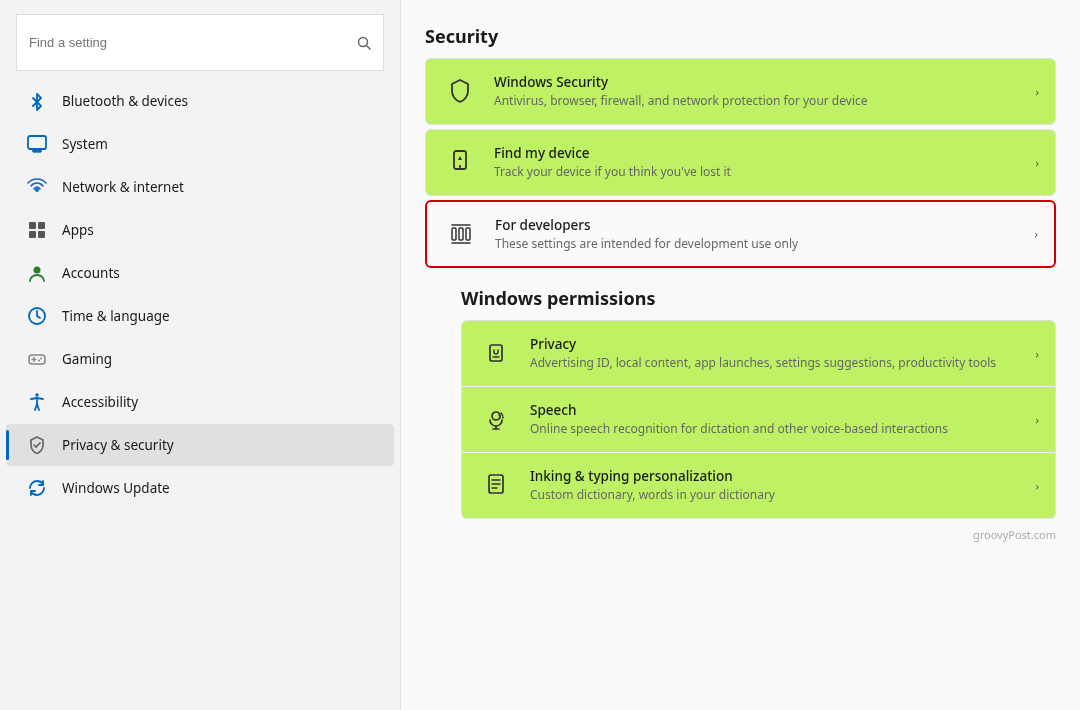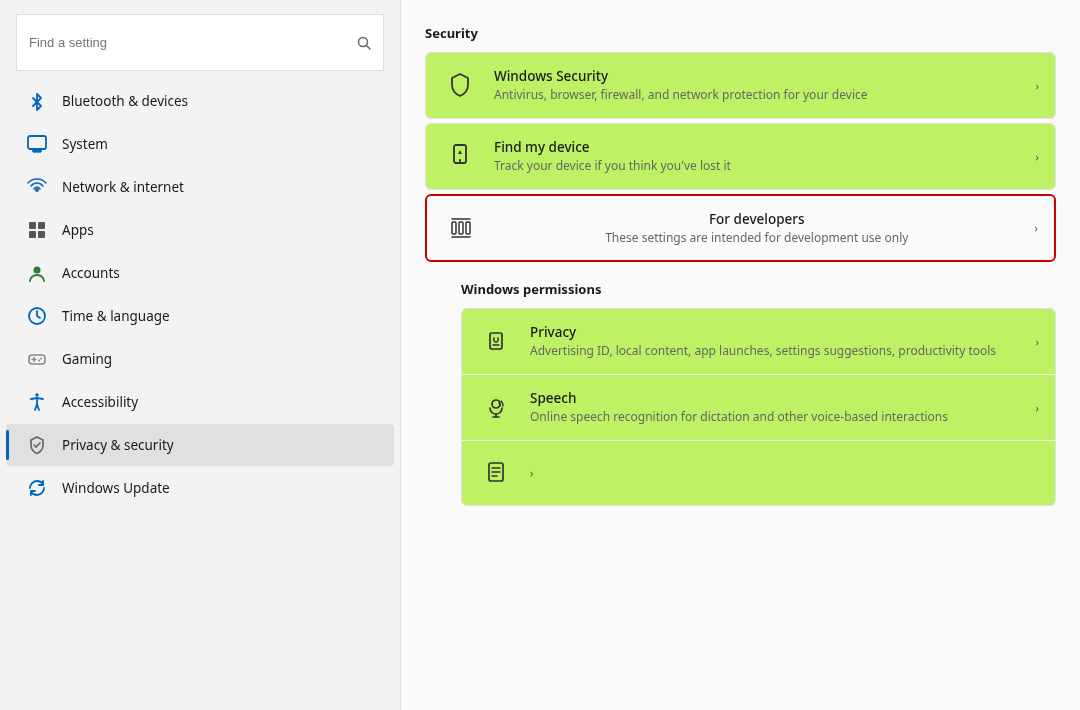--- a/index.html
+++ b/index.html
@@ -101,21 +101,21 @@
     
     .main {
       flex: 1;
       background: #fafafa;
       padding: 20px 24px;
       overflow-y: auto;
       border-left: 1px solid #e0e0e0;
     }
 
     .section-title {
-      font-size: 13px;
+      font-size: 18px;
       font-weight: 700;
       color: #1a1a1a;
       margin-bottom: 10px;
       margin-top: 4px;
     }
 
     .settings-card {
       background: #bef264;
       border: 1px solid #e0e0e0;
       border-radius: 6px;
@@ -185,21 +185,20 @@
     
     .highlighted-container {
       border: 2px solid #cc0000;
       border-radius: 6px;
       margin-bottom: 4px;
       overflow: hidden;
     }
 
     .highlighted-container .settings-row {
       border-bottom: none;
-      text-align: center;
     }
 
     
     svg { display: block; }
   </style>
 </head>
 <body>
 
 <div class="sidebar">
   <div class="search-box">
@@ -440,20 +439,25 @@
 
       <div class="settings-row">
         <div class="row-icon">
           <svg width="28" height="28" viewBox="0 0 28 28" fill="none">
             <rect x="7" y="4" width="14" height="18" rx="2" stroke="#333" stroke-width="1.7" fill="none"></rect>
             <line x1="10" y1="9" x2="18" y2="9" stroke="#333" stroke-width="1.4" stroke-linecap="round"></line>
             <line x1="10" y1="13" x2="18" y2="13" stroke="#333" stroke-width="1.4" stroke-linecap="round"></line>
             <line x1="10" y1="17" x2="15" y2="17" stroke="#333" stroke-width="1.4" stroke-linecap="round"></line>
           </svg>
         </div>
+        <div class="row-text">
+          <div class="row-title">Inking &amp; typing personalization</div>
+          <div class="row-desc">Custom dictionary, words in your dictionary</div>
+        </div>
         <span class="chevron">›</span>
       </div>
 
     </div>
 
+    <div class="watermark">groovyPost.com</div>
   </div>
 
 </div>
 
 </body></html>

